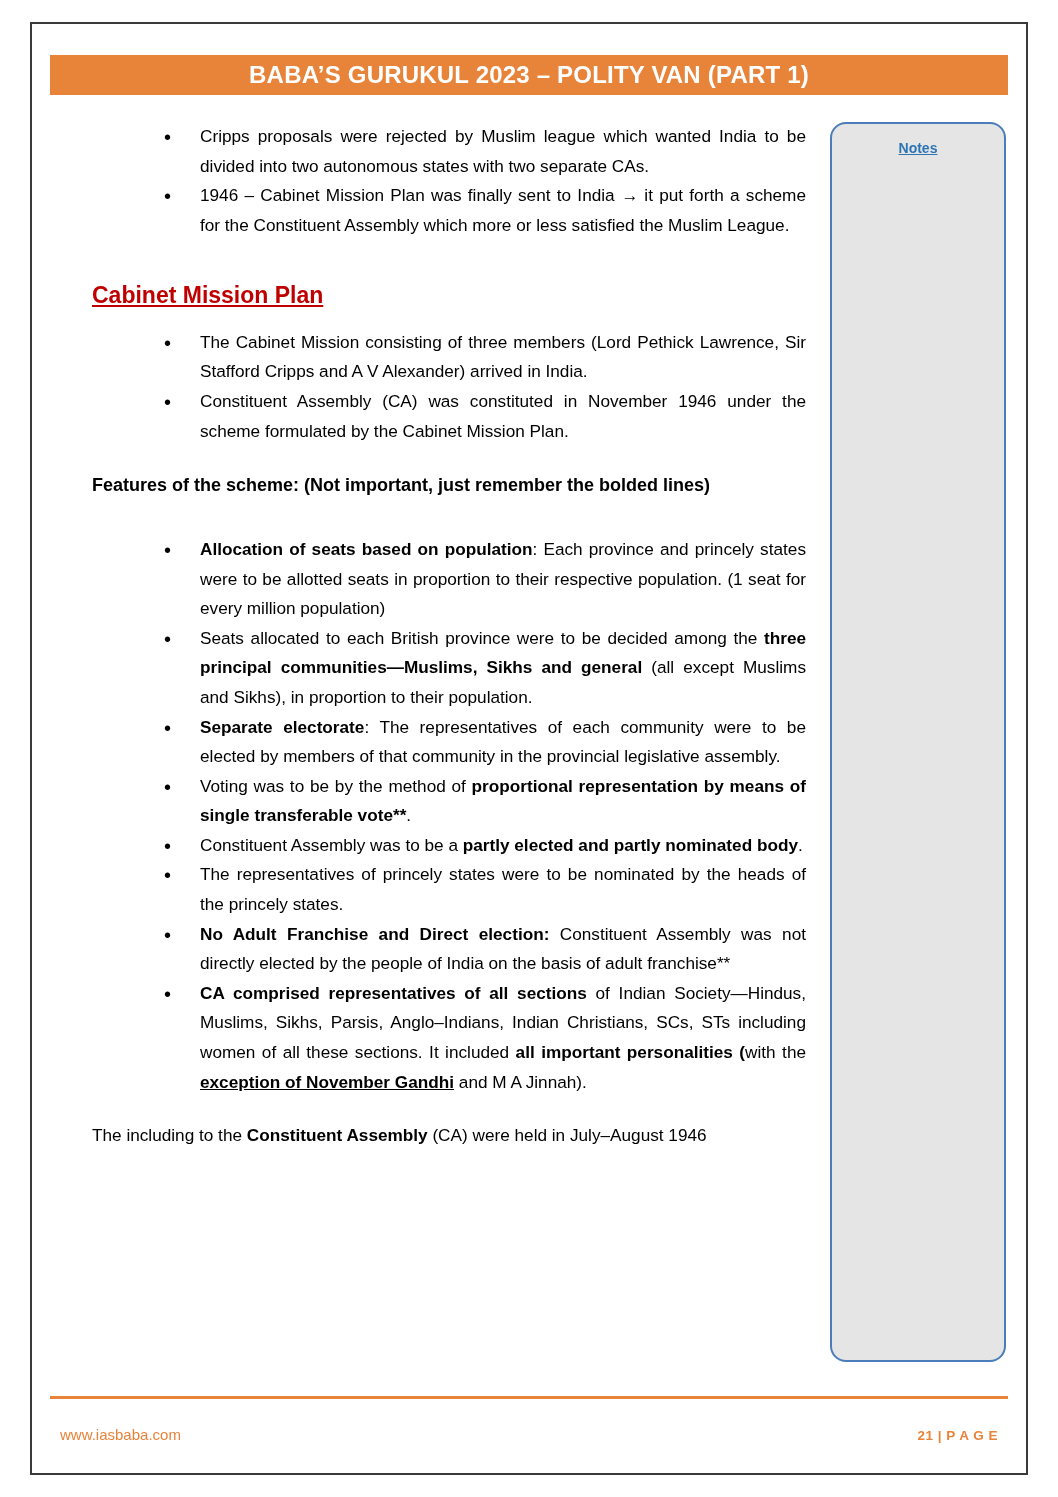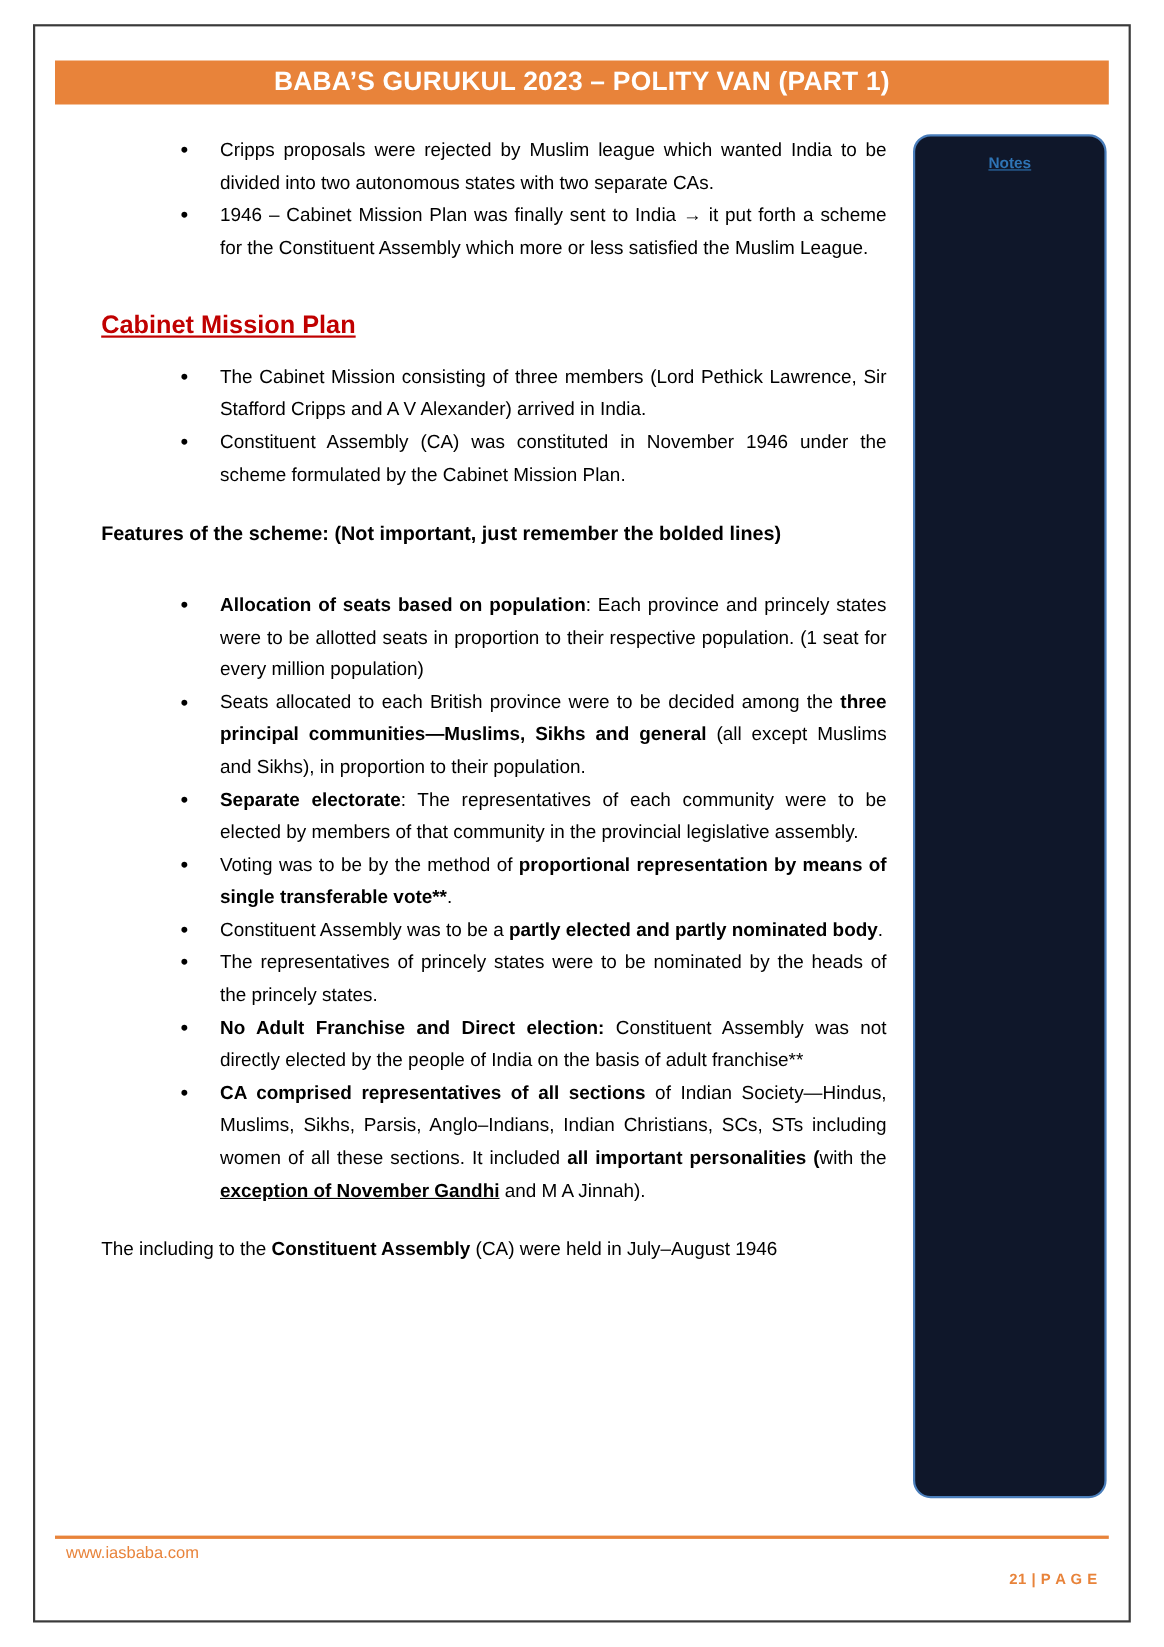--- a/index.html
+++ b/index.html
@@ -98,21 +98,21 @@
   .u { text-decoration: underline; }
   .notes-box {
     position: absolute;
     left: 830px;
     top: 122px;
     width: 176px;
     height: 1240px;
     border: 2px solid #4a7ebb;
     border-radius: 16px;
     box-sizing: border-box;
-    background: #0f172a;
+    background: #e5e5e5;
   }
   .notes-label {
     position: absolute;
     left: 0;
     top: 16px;
     width: 100%;
     text-align: center;
     color: #2e74b5;
     font-weight: bold;
     font-size: 14px;
@@ -126,21 +126,21 @@
     height: 3px;
     background: #e8833a;
   }
   .footer {
     position: absolute;
     left: 50px;
     top: 1403px;
     width: 958px;
     display: flex;
     justify-content: space-between;
-    align-items: flex-start;
+    align-items: flex-end;
     font-size: 15px;
   }
   .footer-left {
     color: #e8833a;
     padding-left: 10px;
     text-decoration: none;
   }
   .footer-right {
     color: #e8833a;
     font-weight: bold;

